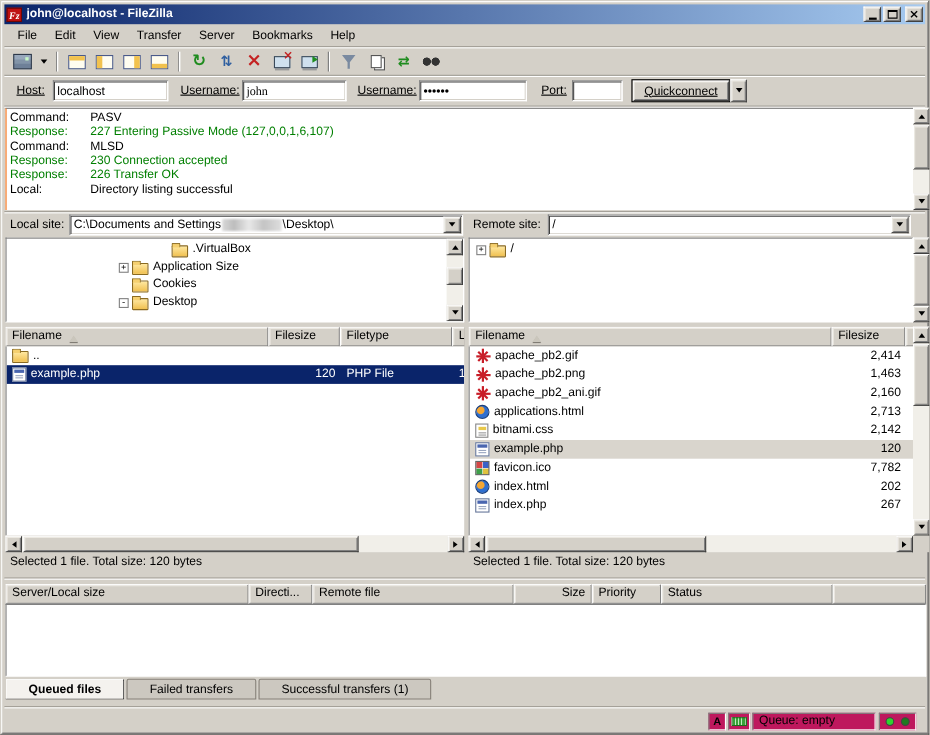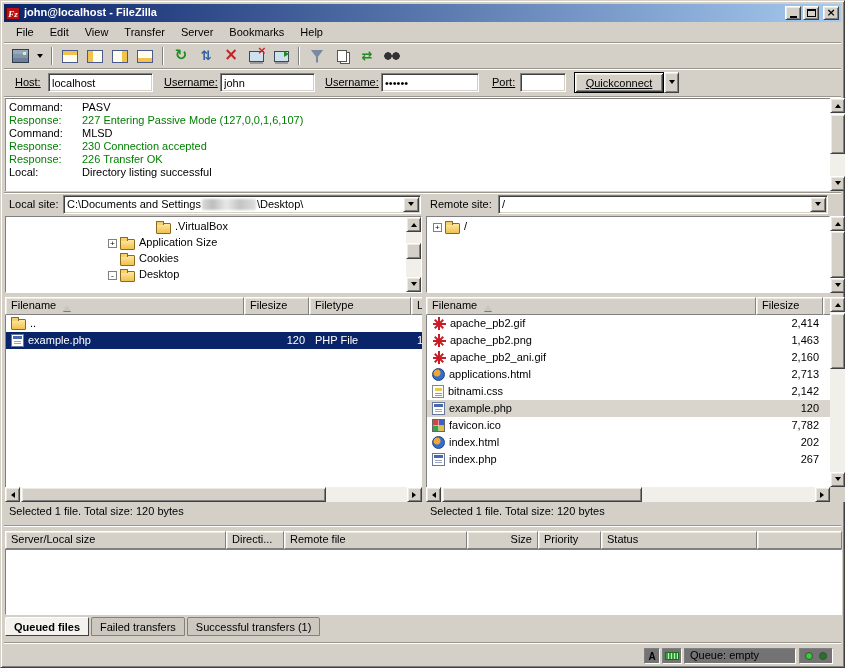--- a/index.html
+++ b/index.html
@@ -107,25 +107,25 @@
 .frow[data-state="selected"]{background:#0a246a;color:#fff}
 .frow[data-state="inactive-selected"]{background:#d9d5cd}
 .cell{flex:none;padding:0 5px;height:17px;display:flex;align-items:center;overflow:hidden}
 .cell.num{justify-content:flex-end}
 .cell.grow{flex:1}
 .statuslbl{position:absolute;top:504px;white-space:nowrap}
 
 #queuehead{position:absolute;left:4px;top:530px;width:837px;height:18px;display:flex;overflow:hidden}
 #queuebody{position:absolute;left:4px;top:548px;width:837px;height:66px;background:#fff;border:1px solid;border-color:#808080 #fff #fff #808080}
 #tabs{position:absolute;left:4px;top:616px;height:19px;display:flex;gap:2px}
-.tab{height:19px;padding:3px 8px;background:#ccc8c0;border:1px solid #868078;border-radius:2px 2px 0 0;white-space:nowrap}
+.tab{height:19px;padding:3px 20px;background:#ccc8c0;border:1px solid #868078;border-radius:2px 2px 0 0;white-space:nowrap}
 .tab[data-state="active"]{background:#f4f2ee;font-weight:bold;border-color:#fff #404040 #404040 #fff}
 
 #statusbar{position:absolute;left:3px;top:645px;width:837px;height:20px}
-.sbx{position:absolute;top:2px;height:16px;border:1px solid;border-color:#808080 #fff #fff #808080;background:#737373;display:flex;align-items:center}
+.sbx{position:absolute;top:2px;height:16px;border:1px solid;border-color:#808080 #fff #fff #808080;background:#be185d;display:flex;align-items:center}
 #ind-ascii{right:181px;width:16px;justify-content:center}
 #ind-ascii::before{content:"A";font:bold 10px "Liberation Sans",sans-serif}
 #ind-speed{right:159px;width:20px;justify-content:center}
 #ind-speed i{display:block;width:14px;height:8px;background:#39a039;box-shadow:inset 0 0 0 1px #1d6b1d;background-image:repeating-linear-gradient(90deg,#bfe8bf 0 1px,transparent 1px 3px)}
 #queuestatus{right: 45px;width:112px;padding-left:5px}
 #leds{right:8px;width:34px;justify-content:center;gap:6px}
 .led{display:inline-block;width:8px;height:8px;border-radius:50%;border:1px solid #444}
 .led.on{background:#2fd32f}
 .led.dim{background:#1f7a1f}
 </style>
@@ -207,21 +207,21 @@
       </span>
     <span class="tbtn">
         <i class="tbicon" data-icon="find-files-icon"></i>
       </span>
   </div>
   <div class="groove" style="top:67px"></div>
 
   <span class="qclabel" style="left:14px">Host:</span>
   <input class="fld" style="left: 47px; width: 105px;" value="localhost">
   <span class="qclabel" style="left:163px">Username:</span>
-  <input class="fld" style="left: 219px; width: 95px;" value="john">
+  <input class="fld" style="left: 219px; width: 95px; font-family: Liberation Serif, serif;" value="john">
   <span class="qclabel" style="left:324px">Username:</span>
   <input class="fld" style="left: 380px; width: 98px;" value="••••••">
   <span class="qclabel" style="left:491px">Port:</span>
   <input class="fld" style="left: 519px; width: 46px;" value="">
   <span id="qcbtn">
       <span class="u">Quickconnect</span>
     </span>
   <span id="qcdd" class="r3d">
       <i class="tri-down"></i>
     </span>

